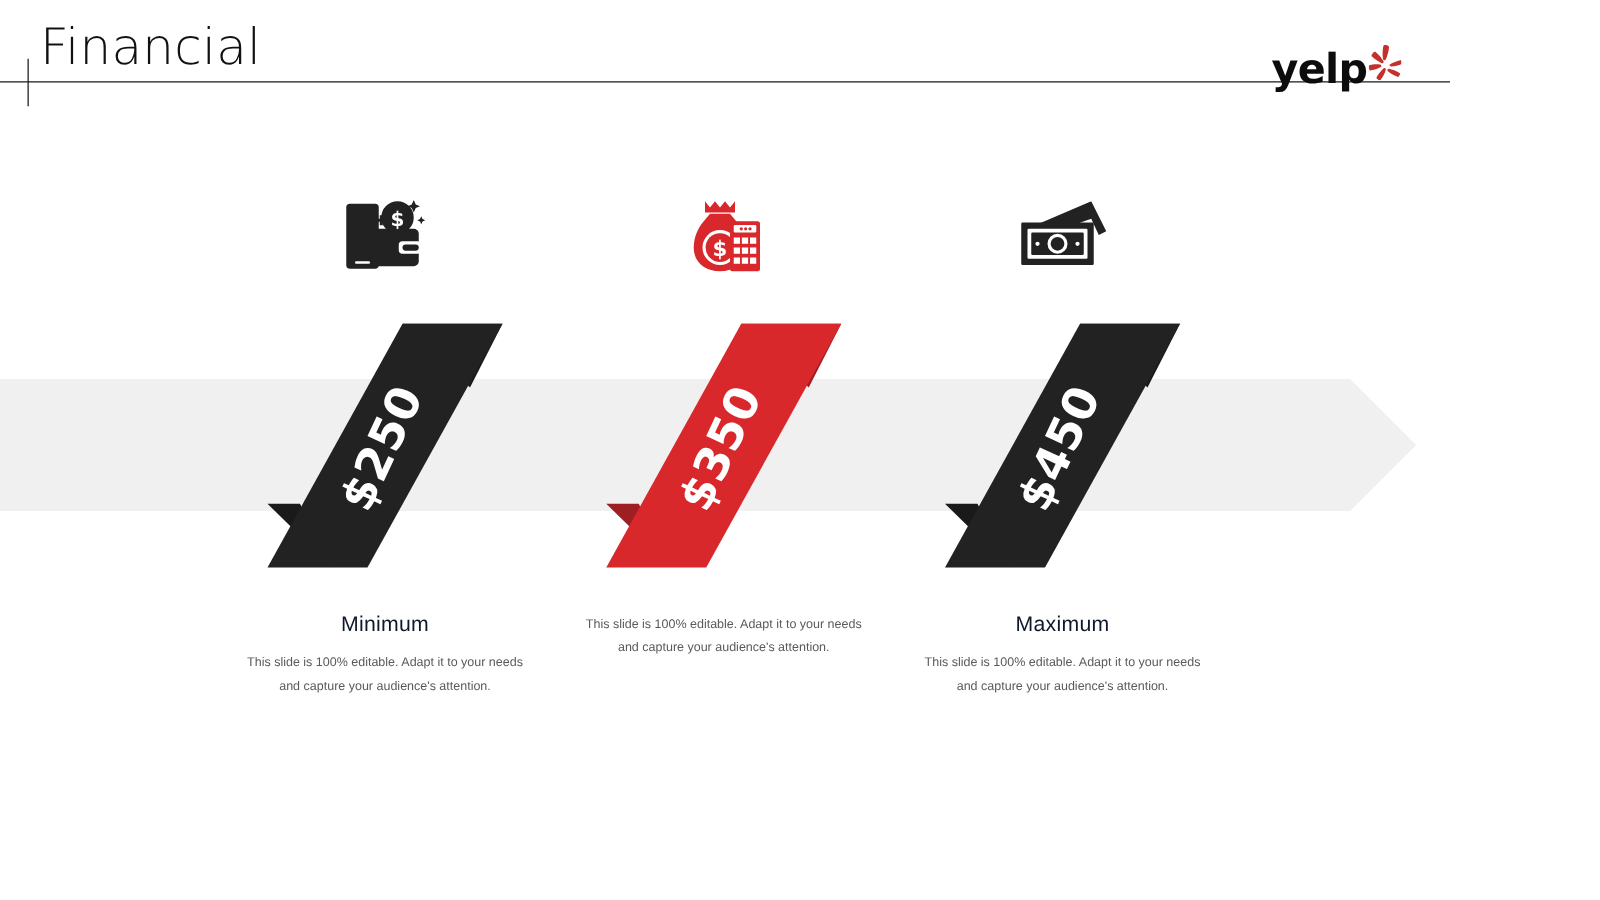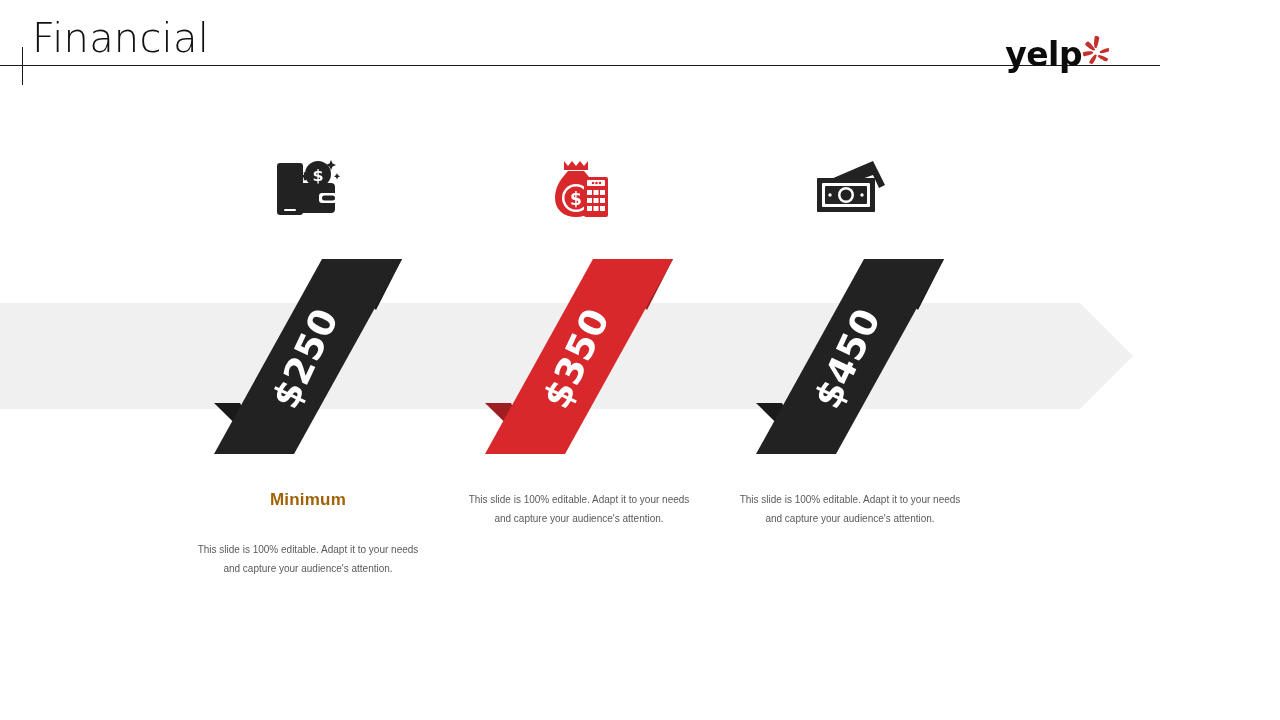--- a/index.html
+++ b/index.html
@@ -44,21 +44,21 @@
     font-weight: 300;
     letter-spacing: 0.2px;
     color: #111111;
     line-height: 1;
     font-family: "DejaVu Sans", sans-serif;
   }
 
   
   .yelp-logo {
     position: absolute;
-    right: 24px;
+    right: 12px;
     top: 38px;
     display: flex;
     align-items: flex-start;
     height: 42px;
   }
   .yelp-word {
     font-family: "DejaVu Sans", sans-serif;
     font-size: 33px;
     font-weight: 700;
     color: #0c0c0c;
@@ -141,24 +141,24 @@
   
   .caption {
     position: absolute;
     top: 490px;
     left: 0;
     width: 272px;
     text-align: center;
   }
   .caption-title {
     font-size: 17px;
-    font-weight: 700;
-    color: #a16207;
+    font-weight: 400;
+    color: #0f172a;
     letter-spacing: 0.2px;
-    margin-bottom: 30px;
+    margin-bottom: 11px;
     font-family: "Liberation Sans", sans-serif;
   }
   .caption-body {
     font-size: 10px;
     line-height: 19px;
     color: #5a5a5a;
     padding: 0 18px;
     font-family: "Liberation Sans", sans-serif;
   }
 </style>
@@ -282,17 +282,18 @@
       <svg width="272" height="195" viewBox="0 0 272 195">
         <polygon points="150,0 230,0 204,51" fill="#1a1a1a"></polygon>
         <polygon points="68,144 42,144 94,195" fill="#1a1a1a"></polygon>
         <polygon points="150,0 230,0 122,195 42,195" fill="#222222"></polygon>
       </svg>
       <div class="ribbon-value">
         <span>$450</span>
       </div>
     </div>
     <div class="caption">
+      <div class="caption-title">Maximum</div>
       <div class="caption-body">This slide is 100% editable. Adapt it to your needs and capture your audience's attention.</div>
     </div>
   </div>
 
 </div>
 
 </body></html>

